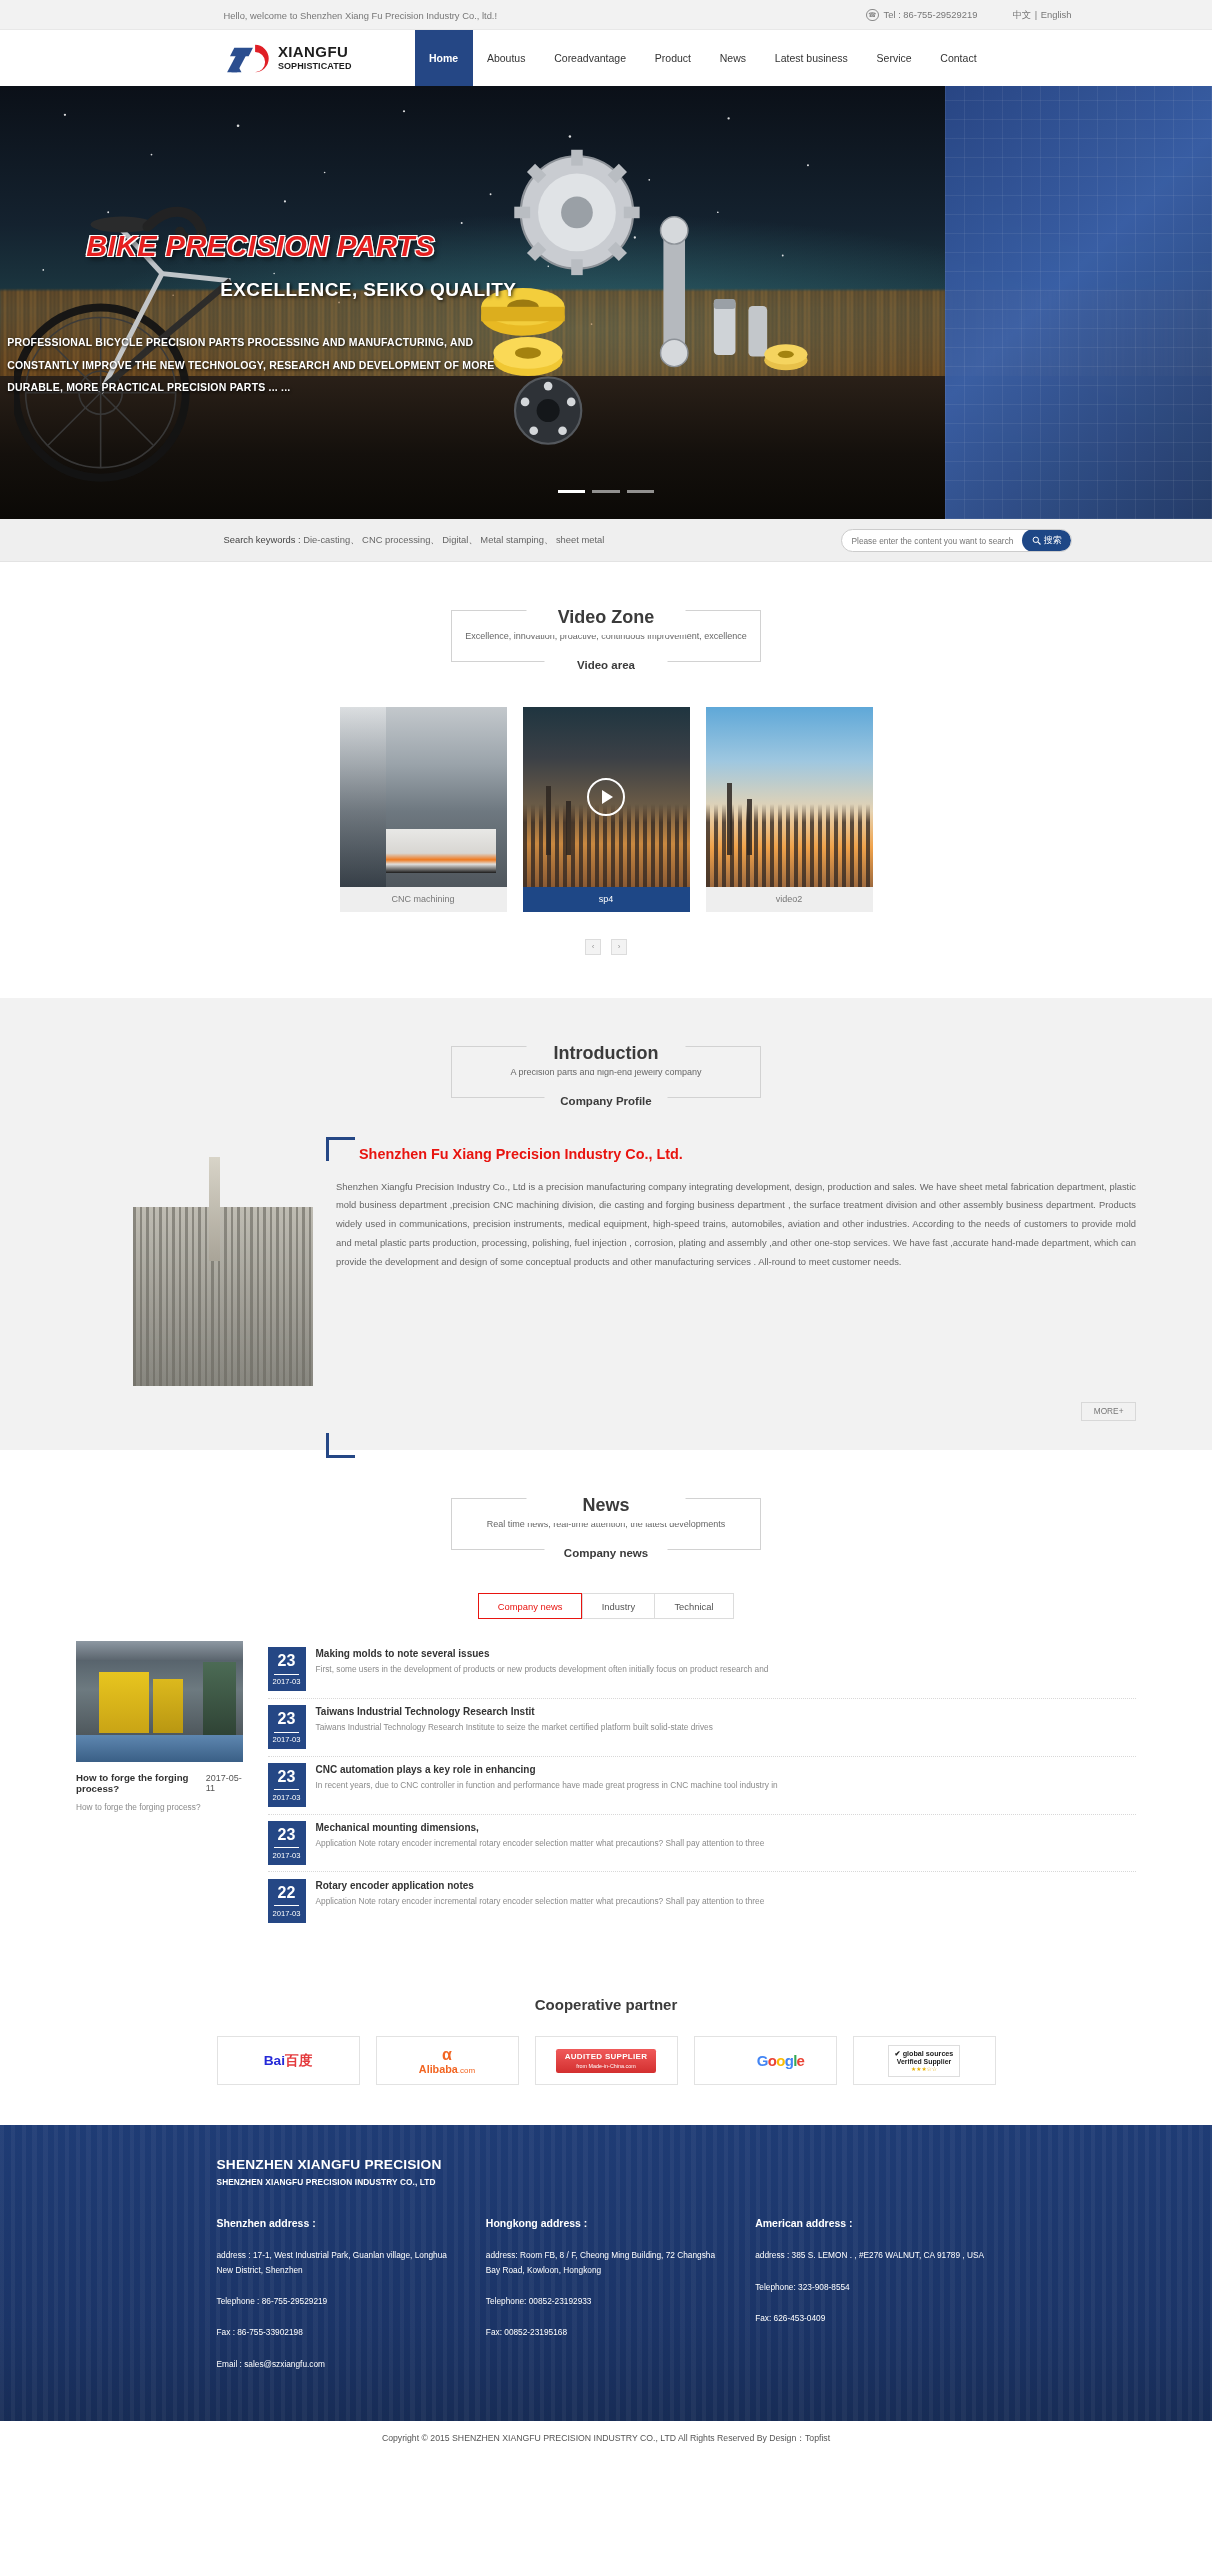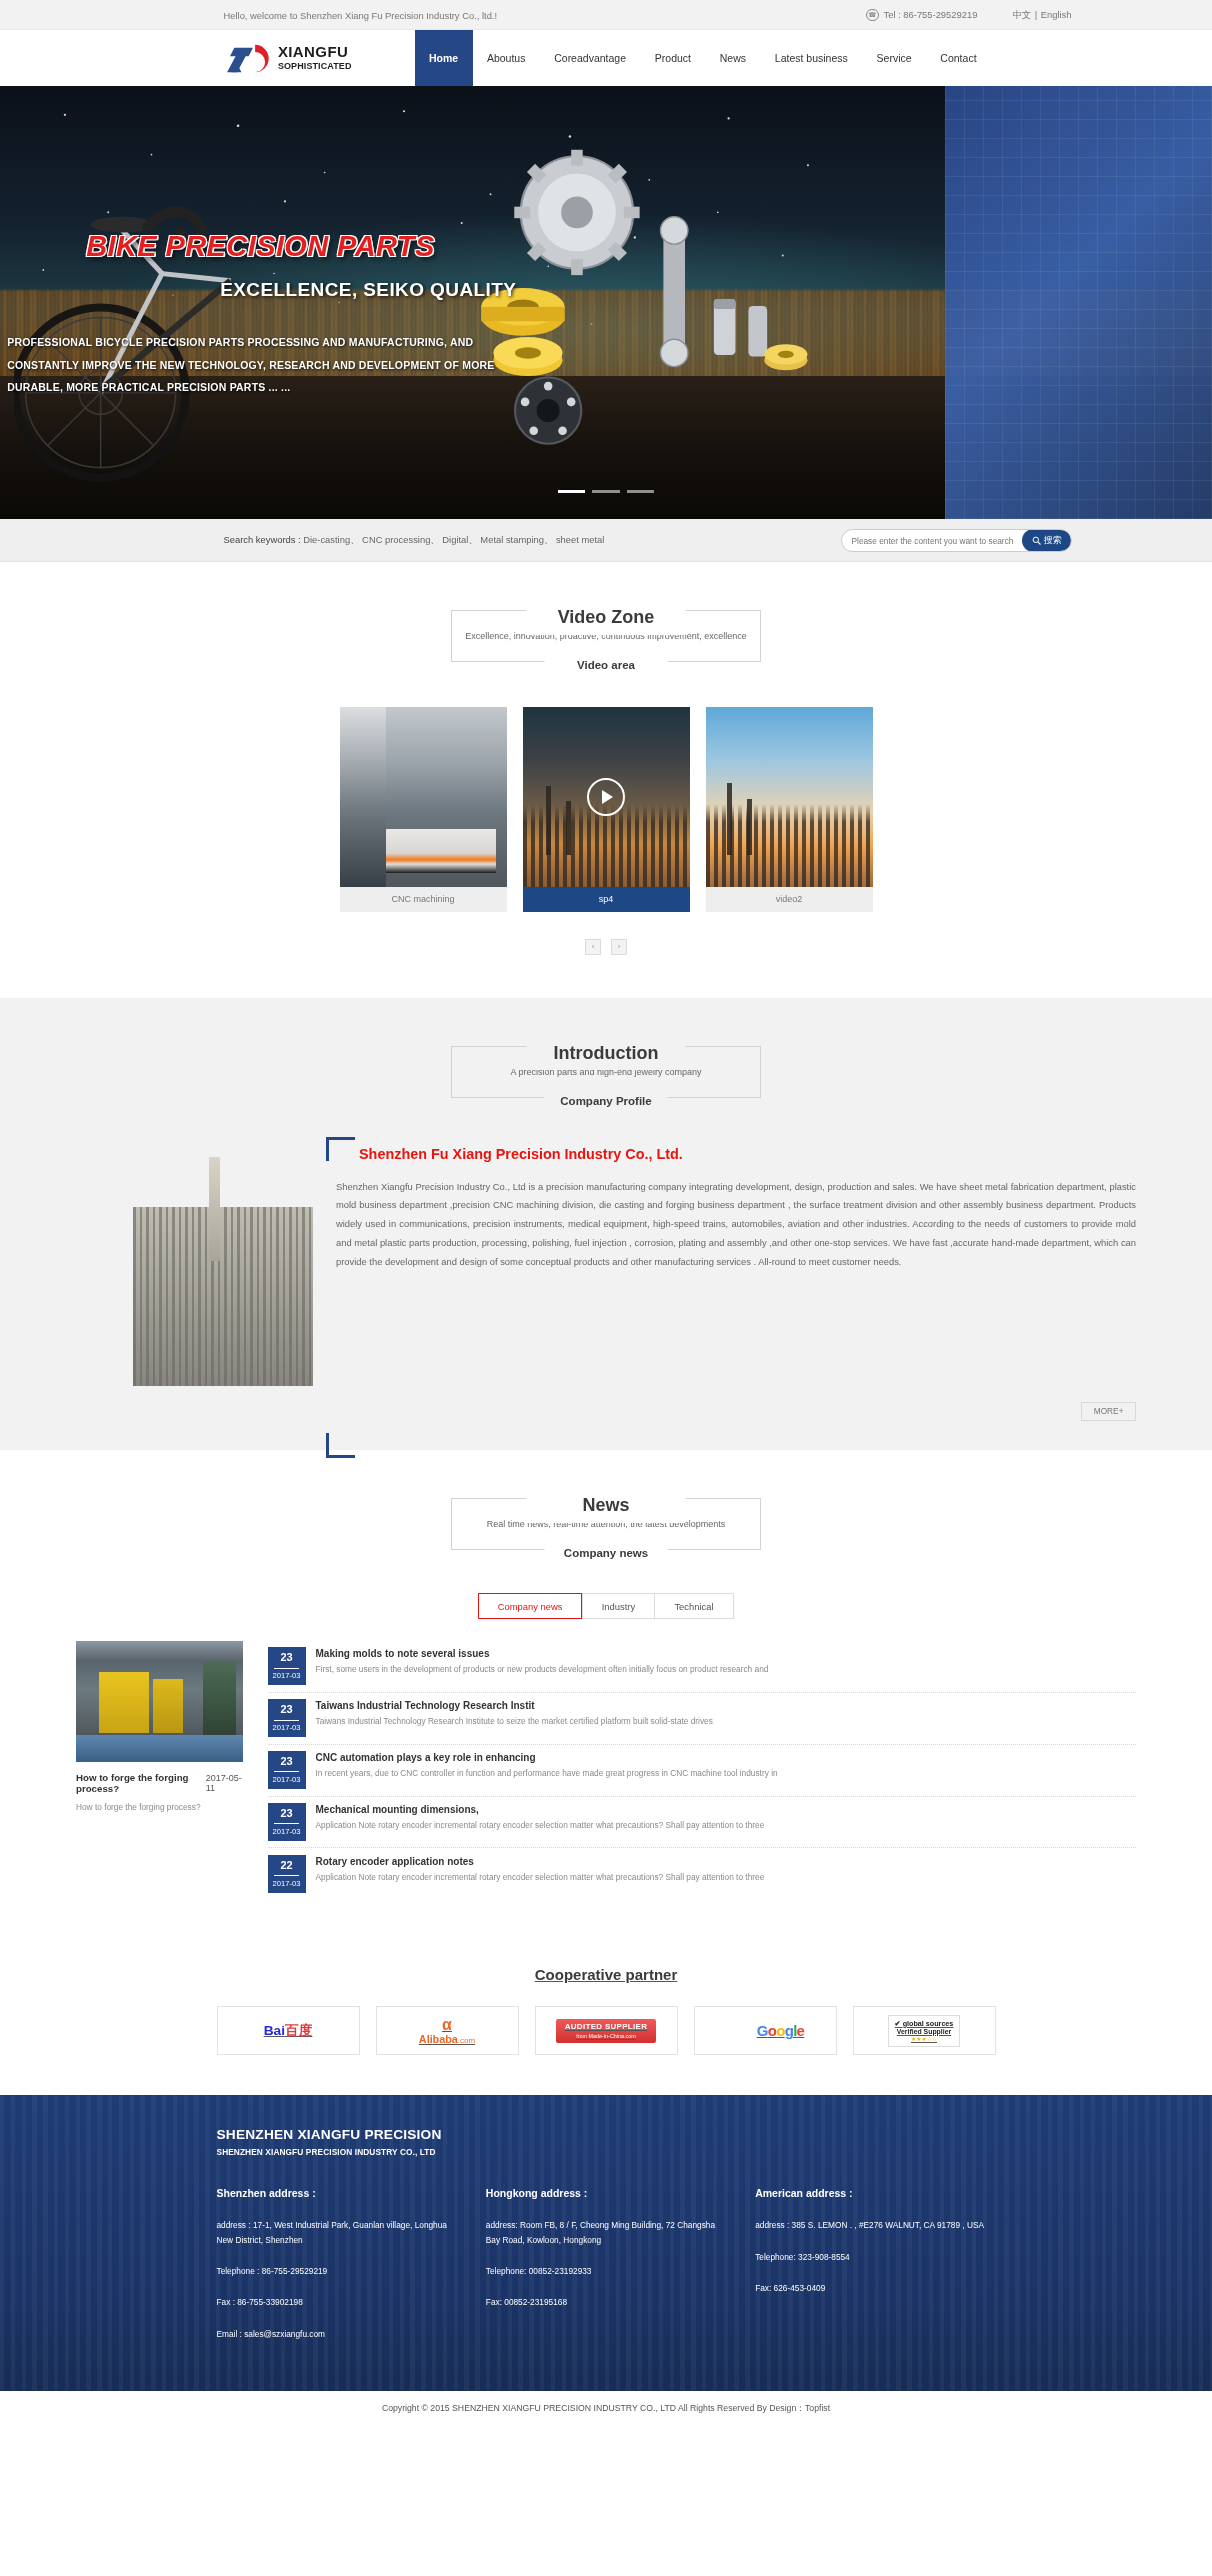--- a/index.html
+++ b/index.html
@@ -303,29 +303,29 @@
   .news-list { flex: 1; }
   .news-item {
     display: flex; gap: 10px; padding: 6.5px 0;
     border-bottom: 0.7px dotted #d8d8d8; align-items: flex-start;
   }
   .news-item:last-child { border-bottom: 0; }
   .news-date {
     flex: 0 0 38px; width: 38px; background: #254785; color: #fff;
     text-align: center; padding: 4.3px 0 5px;
   }
-  .news-date .d { font-size: 11px; font-weight: bold; line-height: 1.2; }
+  .news-date .d { font-size: 16px; font-weight: bold; line-height: 1.2; }
   .news-date .hr { height: 0.7px; background: #fff; margin: 2.9px 6.5px; }
   .news-date .ym { font-size: 7.6px; }
   .news-info { flex: 1; padding-top: 0.7px; }
   .news-info h4 { font-size: 10px; font-weight: bold; color: #333; margin-bottom: 4.3px; }
   .news-info p { font-size: 8.3px; color: #8a8a8a; line-height: 1.65; }
 
   
-  .partners { background: #fff; padding: 16px 0 40px; text-decoration: underline; }
+  .partners { background: #fff; padding: 16px 0 40px; }
   .partners h3 {
     text-align: center; font-size: 15px; font-weight: bold; color: #3b3b3b; margin-bottom: 23px;
   }
   .partner-row {
     display: flex; justify-content: center; gap: 16px; padding: 0 76px;
   }
   .partner-box {
     flex: 1; height: 49px; border: 0.7px solid #e2e2e2; background: #fff;
     display: flex; align-items: center; justify-content: center;
   }

